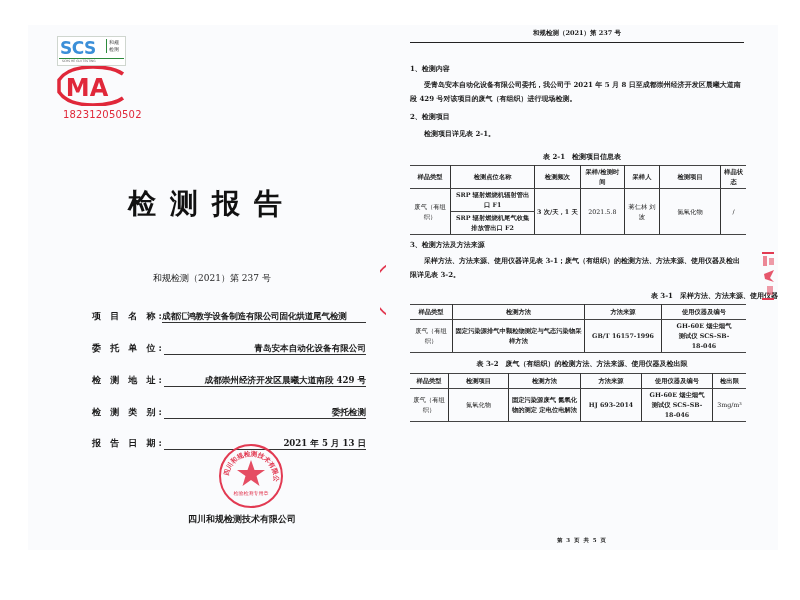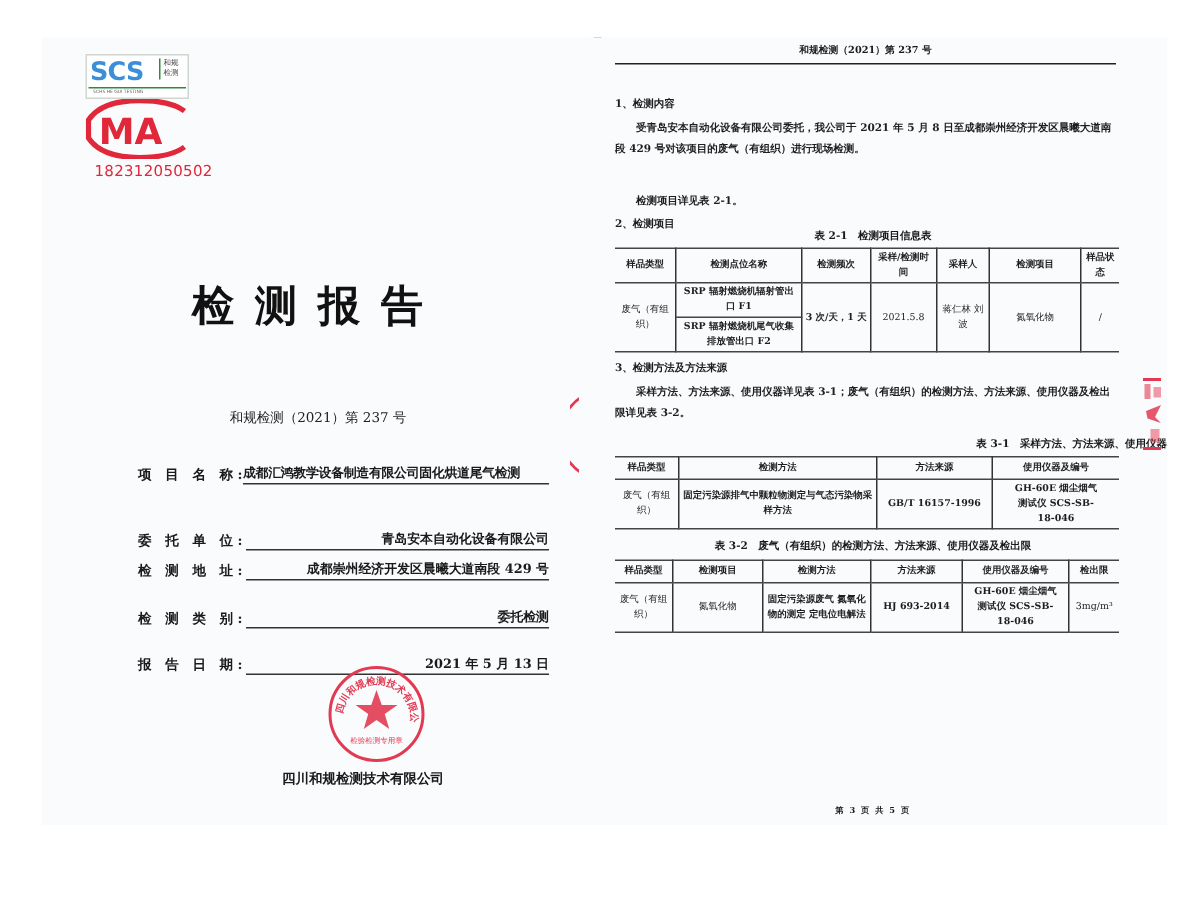--- a/index.html
+++ b/index.html
@@ -96,21 +96,21 @@
   </svg>
   <div class="cma-number">182312050502</div>
 
   <div class="report-title">检测报告</div>
   <div class="report-number">和规检测（2021）第 237 号</div>
 
   <div class="field-row" style="top:285px;">
     <span class="field-label">项 目 名 称:</span>
     <span class="field-value first">成都汇鸿教学设备制造有限公司固化烘道尾气检测</span>
   </div>
-  <div class="field-row" style="top:317px;margin-top:12px;">
+  <div class="field-row" style="top:317px;">
     <span class="field-label">委 托 单 位:</span>
     <span class="field-value">青岛安本自动化设备有限公司</span>
   </div>
   <div class="field-row" style="top:349px;">
     <span class="field-label">检 测 地 址:</span>
     <span class="field-value">成都崇州经济开发区晨曦大道南段 429 号</span>
   </div>
   <div class="field-row" style="top:381px;">
     <span class="field-label">检 测 类 别:</span>
     <span class="field-value">委托检测</span>
@@ -137,21 +137,21 @@
     <rect x="6" y="30" width="9" height="8" fill="#e23a52" opacity="0.5"></rect>
     <rect x="7" y="42" width="8" height="5" fill="#e23a52" opacity="0.6"></rect>
   </svg>
 </div>
 
 <div id="right-page" class="page">
   <div class="rp-header">和规检测（2021）第 237 号</div>
 
   <div class="rp-text" style="left:24px; top:39px;">1、检测内容</div>
   <div class="rp-para" style="left:24px; top:53px; width:336px; text-indent:14px;">受青岛安本自动化设备有限公司委托，我公司于 2021 年 5 月 8 日至成都崇州经济开发区晨曦大道南段 429 号对该项目的废气（有组织）进行现场检测。</div>
-  <div class="rp-text" style="left:24px; top:87px;margin-top:32px;">2、检测项目</div>
+  <div class="rp-text" style="left:24px; top:87px;">2、检测项目</div>
   <div class="rp-text" style="left:38px; top:104px;">检测项目详见表 2-1。</div>
 
   <div class="tcap" style="top:127px;">表 2-1　检测项目信息表</div>
   <table class="doc" style="left:24px; top:140px; width:336px;">
     <tbody>
         <tr>
       <th style="width:38px;">样品类型</th>
       <th style="width:84px;">检测点位名称</th>
       <th style="width:43px;">检测频次</th>
       <th style="width:40px;">采样/检测时间</th>

